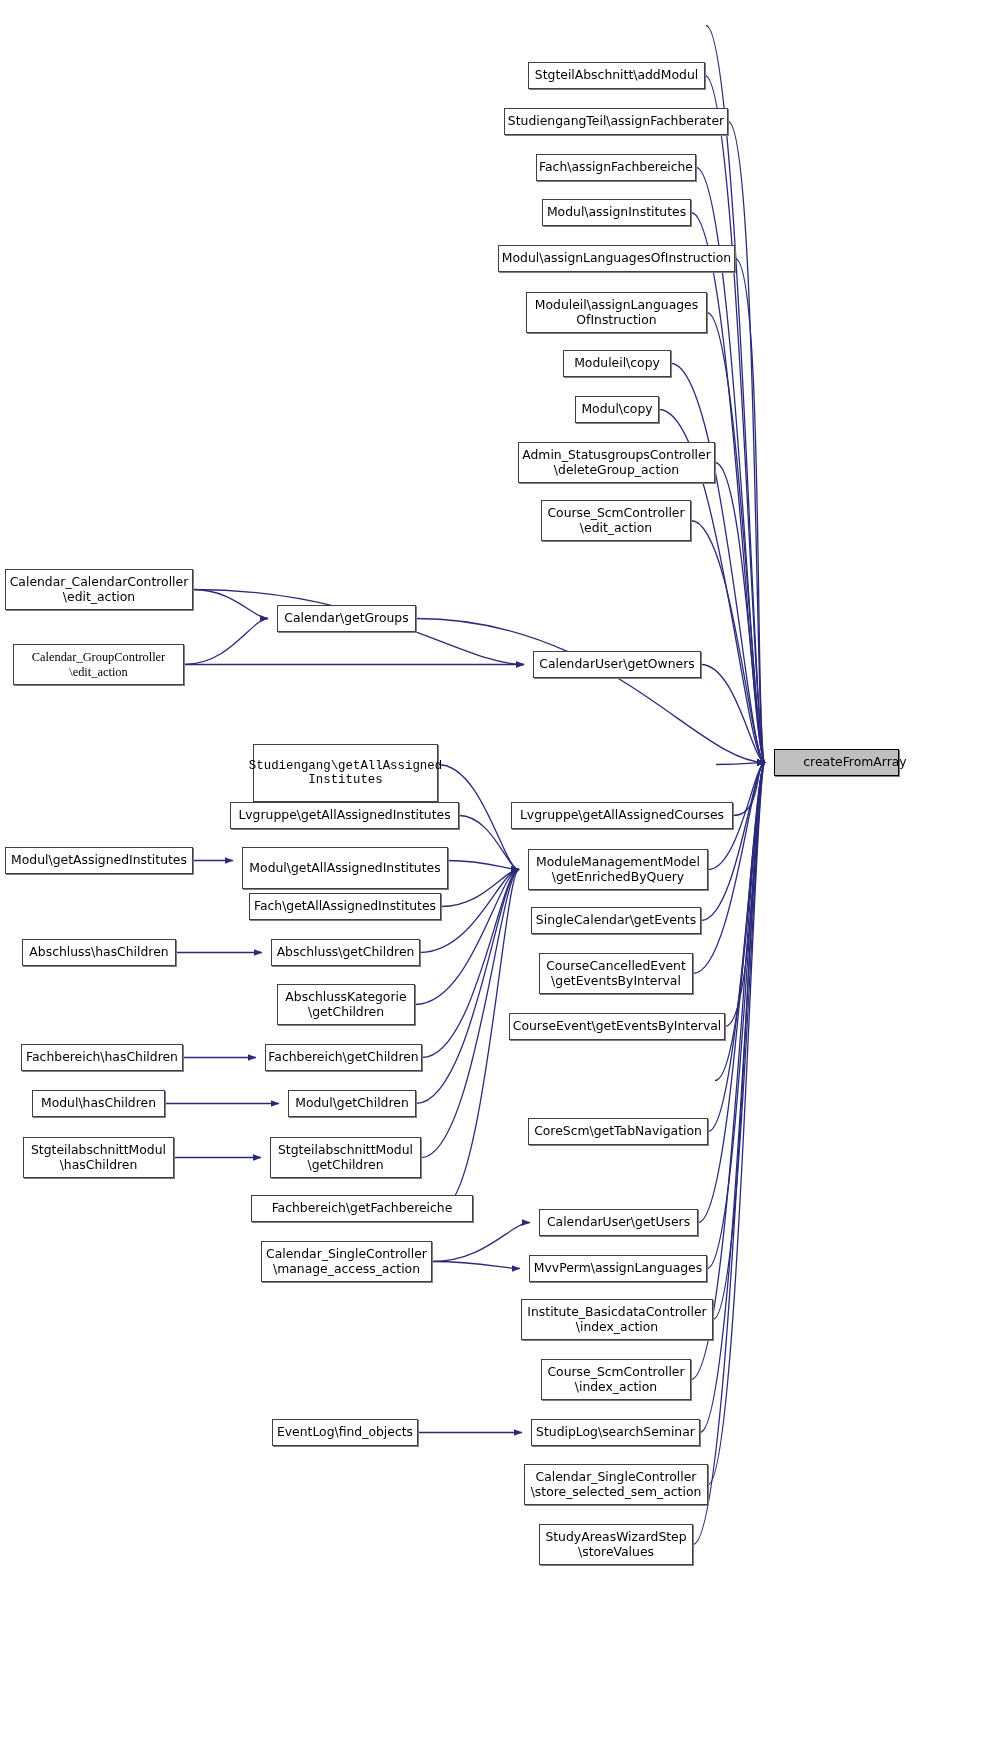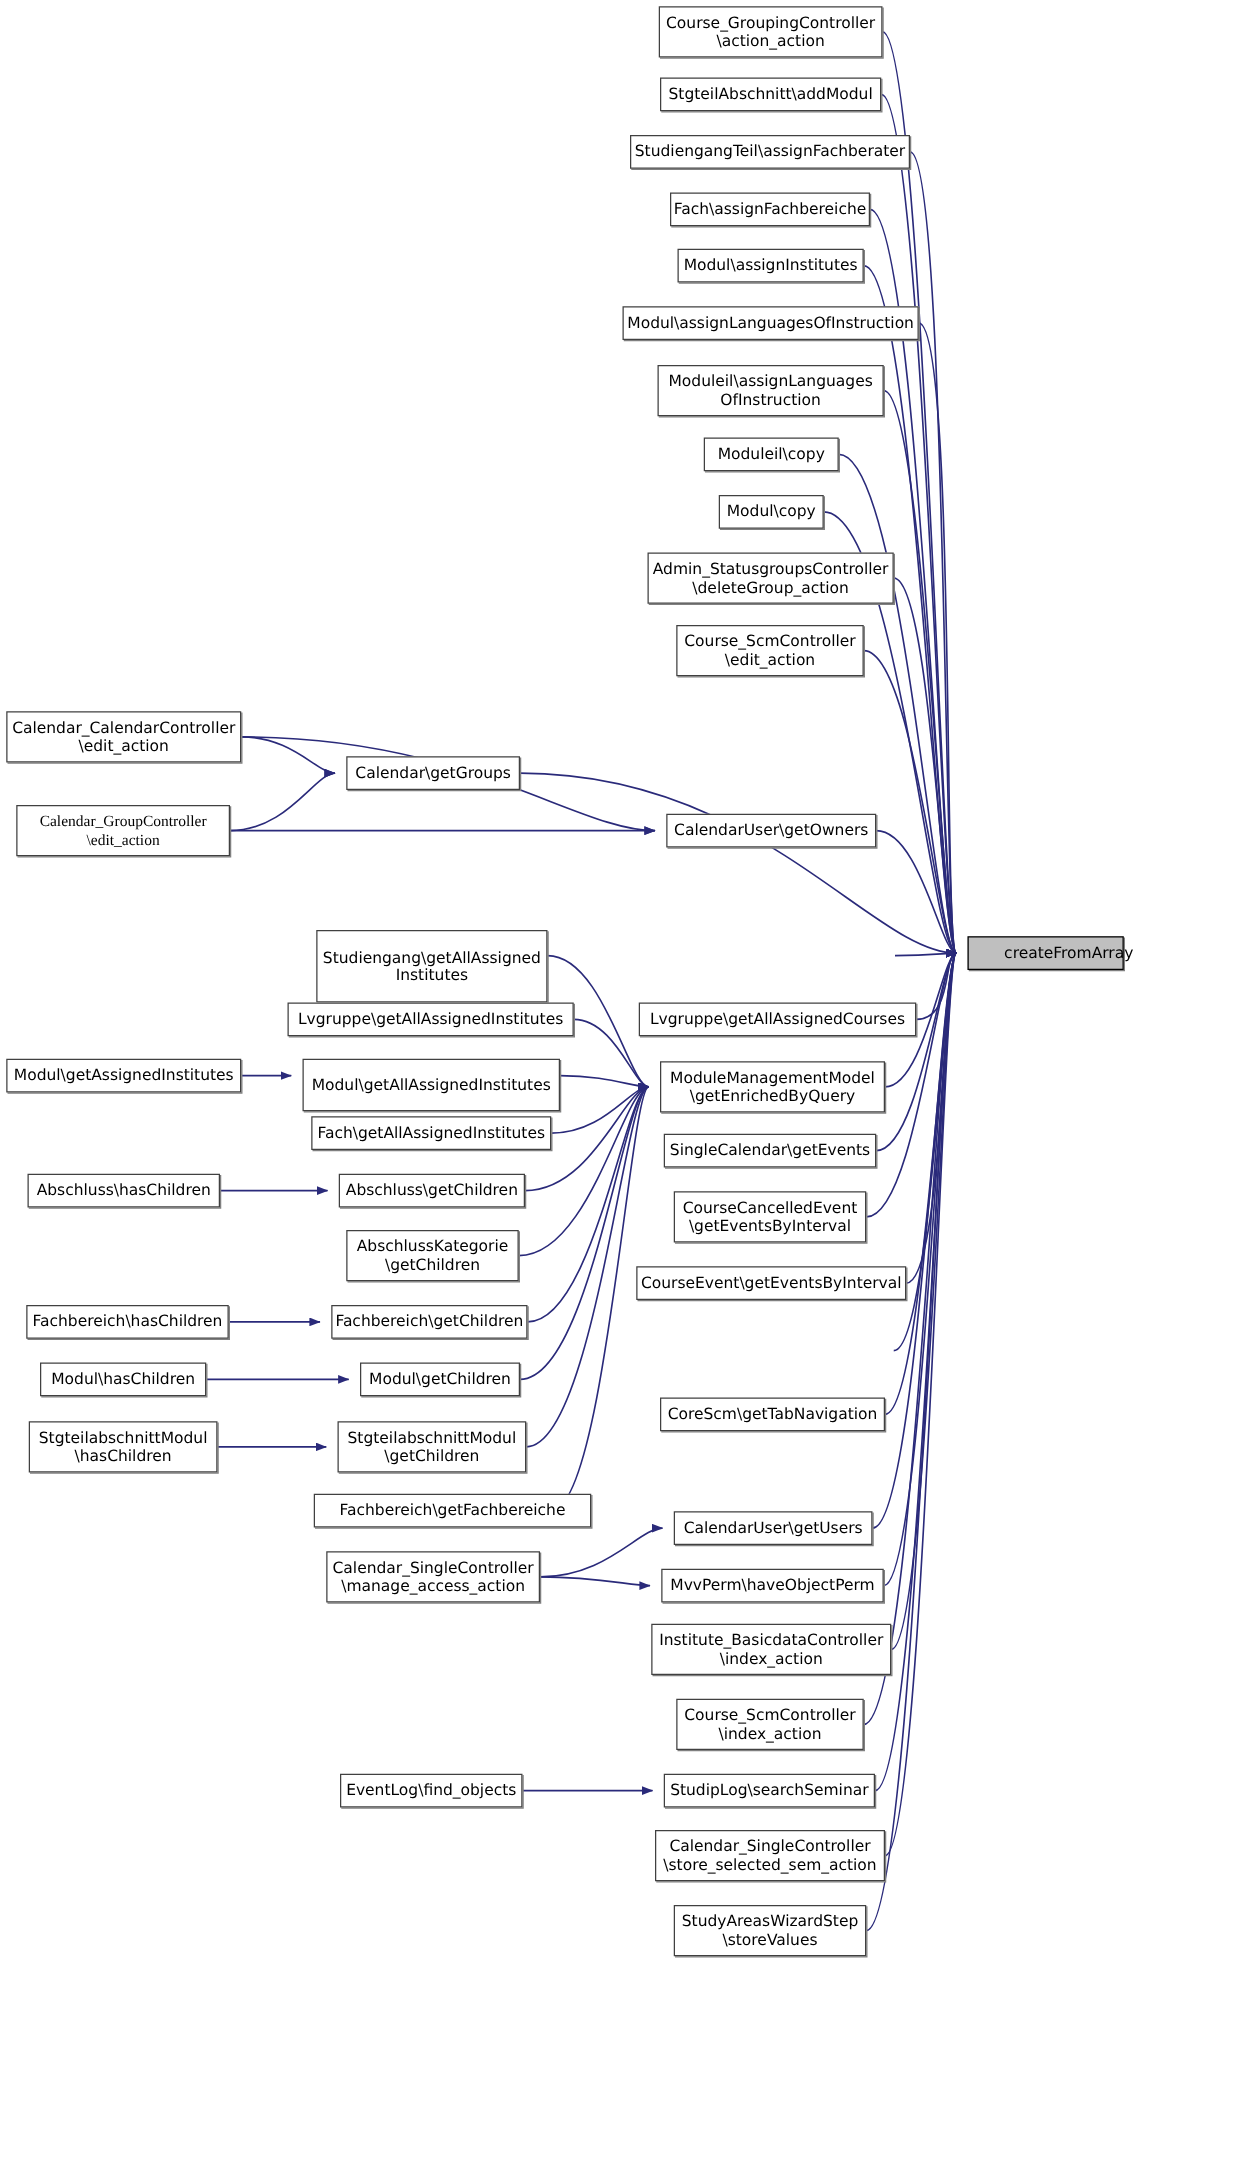--- a/index.html
+++ b/index.html
@@ -103,43 +103,41 @@
         <path d="M 432 1261.5 C 480.4 1261.5, 503.06 1268.5, 520 1268.5" marker-end="url(#arrow)"></path>
         <path d="M 707 1268.5 C 738.9 1268.5, 753.835 762.5, 765 762.5" marker-end="url(#arrow)"></path>
         <path d="M 713 1319.5 C 743 1319.5, 754.5 762.5, 765 762.5" marker-end="url(#arrow)"></path>
         <path d="M 691 1379.5 C 731.7 1379.5, 750.755 762.5, 765 762.5" marker-end="url(#arrow)"></path>
         <path d="M 418 1432.5 C 475.2 1432.5, 501.98 1432.5, 522 1432.5" marker-end="url(#arrow)"></path>
         <path d="M 700 1432.5 C 735.75 1432.5, 752.4875 762.5, 765 762.5" marker-end="url(#arrow)"></path>
         <path d="M 708 1484.5 C 739.35 1484.5, 754.0275 762.5, 765 762.5" marker-end="url(#arrow)"></path>
         <path d="M 693 1544.5 C 732.6 1544.5, 751.14 762.5, 765 762.5" marker-end="url(#arrow)"></path>
       </g>
   </svg>
-<div class="node" style="left: 527px; top: 5px; width: 179px; height: 41px;">Course_GroupingController
-\action_action</div>
     <div class="node" style="left: 528px; top: 62px; width: 177px; height: 27px;">StgteilAbschnitt\addModul</div>
     <div class="node" style="left: 504px; top: 108px; width: 224px; height: 27px;">StudiengangTeil\assignFachberater</div>
     <div class="node" style="left: 536px; top: 154px; width: 160px; height: 27px;">Fach\assignFachbereiche</div>
     <div class="node" style="left: 542px; top: 199px; width: 149px; height: 27px;">Modul\assignInstitutes</div>
     <div class="node" style="left: 498px; top: 245px; width: 237px; height: 27px;">Modul\assignLanguagesOfInstruction</div>
     <div class="node" style="left: 526px; top: 292px; width: 181px; height: 41px;">Moduleil\assignLanguages
 OfInstruction</div>
     <div class="node" style="left: 563px; top: 350px; width: 108px; height: 27px;">Moduleil\copy</div>
     <div class="node" style="left: 575px; top: 396px; width: 84px; height: 27px;">Modul\copy</div>
     <div class="node" style="left: 518px; top: 442px; width: 197px; height: 41px;">Admin_StatusgroupsController
 \deleteGroup_action</div>
     <div class="node" style="left: 541px; top: 500px; width: 150px; height: 41px;">Course_ScmController
 \edit_action</div>
     <div class="node" style="left: 5px; top: 569px; width: 188px; height: 41px;">Calendar_CalendarController
 \edit_action</div>
     <div class="node" style="left: 277px; top: 605px; width: 139px; height: 27px;">Calendar\getGroups</div>
     <div class="node" style="left: 13px; top: 644px; width: 171px; height: 41px; font-family: Liberation Serif, serif;">Calendar_GroupController
 \edit_action</div>
     <div class="node" style="left: 533px; top: 651px; width: 168px; height: 27px;">CalendarUser\getOwners</div>
     <div class="node highlight" style="left: 774px; top: 749px; width: 125px; height: 27px; padding-left: 40px;">createFromArray</div>
-    <div class="node" style="left: 253px; top: 744px; width: 185px; height: 58px;">Studiengang\getAllAssigned
+    <div class="node" style="left: 253px; top: 744px; width: 185px; height: 58px; font-family: Liberation Mono, monospace;">Studiengang\getAllAssigned
 Institutes</div>
     <div class="node" style="left: 230px; top: 802px; width: 229px; height: 27px;">Lvgruppe\getAllAssignedInstitutes</div>
     <div class="node" style="left: 511px; top: 802px; width: 222px; height: 27px;">Lvgruppe\getAllAssignedCourses</div>
     <div class="node" style="left: 5px; top: 847px; width: 188px; height: 27px;">Modul\getAssignedInstitutes</div>
     <div class="node" style="left: 242px; top: 847px; width: 206px; height: 42px;">Modul\getAllAssignedInstitutes</div>
     <div class="node" style="left: 528px; top: 849px; width: 180px; height: 41px;">ModuleManagementModel
 \getEnrichedByQuery</div>
     <div class="node" style="left: 249px; top: 893px; width: 192px; height: 27px;">Fach\getAllAssignedInstitutes</div>
     <div class="node" style="left: 531px; top: 907px; width: 170px; height: 27px;">SingleCalendar\getEvents</div>
     <div class="node" style="left: 22px; top: 939px; width: 154px; height: 27px;">Abschluss\hasChildren</div>
@@ -155,21 +153,21 @@
     <div class="node" style="left: 288px; top: 1090px; width: 128px; height: 27px;">Modul\getChildren</div>
     <div class="node" style="left: 528px; top: 1118px; width: 180px; height: 27px;">CoreScm\getTabNavigation</div>
     <div class="node" style="left: 23px; top: 1137px; width: 151px; height: 41px;">StgteilabschnittModul
 \hasChildren</div>
     <div class="node" style="left: 270px; top: 1137px; width: 151px; height: 41px;">StgteilabschnittModul
 \getChildren</div>
     <div class="node" style="left: 251px; top: 1195px; width: 222px; height: 27px;">Fachbereich\getFachbereiche</div>
     <div class="node" style="left: 539px; top: 1209px; width: 159px; height: 27px;">CalendarUser\getUsers</div>
     <div class="node" style="left: 261px; top: 1241px; width: 171px; height: 41px;">Calendar_SingleController
 \manage_access_action</div>
-    <div class="node" style="left: 529px; top: 1255px; width: 178px; height: 27px;">MvvPerm\haveObjectPerm</div>
+    <div class="node" style="left: 529px; top: 1255px; width: 178px; height: 27px;">MvvPerm\assignLanguages</div>
     <div class="node" style="left: 521px; top: 1299px; width: 192px; height: 41px;">Institute_BasicdataController
 \index_action</div>
     <div class="node" style="left: 541px; top: 1359px; width: 150px; height: 41px;">Course_ScmController
 \index_action</div>
     <div class="node" style="left: 272px; top: 1419px; width: 146px; height: 27px;">EventLog\find_objects</div>
     <div class="node" style="left: 531px; top: 1419px; width: 169px; height: 27px;">StudipLog\searchSeminar</div>
     <div class="node" style="left: 524px; top: 1464px; width: 184px; height: 41px;">Calendar_SingleController
 \store_selected_sem_action</div>
     <div class="node" style="left: 539px; top: 1524px; width: 154px; height: 41px;">StudyAreasWizardStep
 \storeValues</div>

